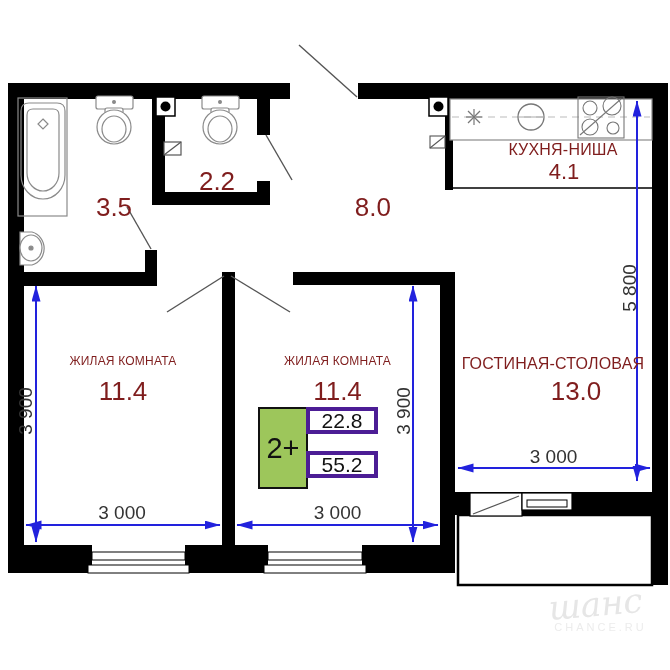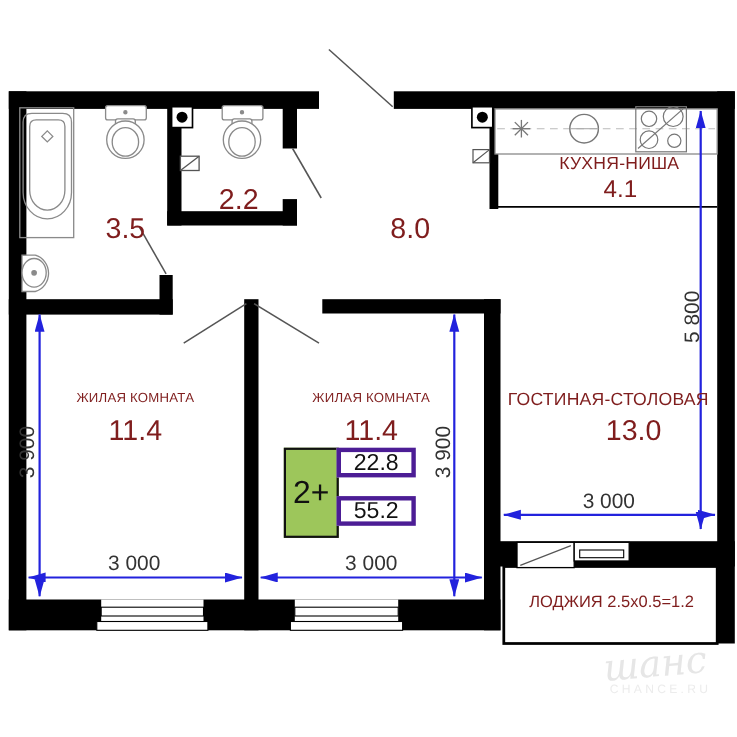--- a/index.html
+++ b/index.html
@@ -174,21 +174,20 @@
   <div class="lbl rname sm" style="left:456px;top:355px;width:194px;">ГОСТИНАЯ-СТОЛОВАЯ</div>
   <div class="lbl rarea" style="left:456px;top:377px;width:194px;padding-left:23px;">13.0</div>
 
   <div class="lbl rname sm" style="left:465px;top:141px;width:196px;">КУХНЯ-НИША</div>
   <div class="lbl rarea sm" style="left:529px;top:160px;width:70px;">4.1</div>
 
   <div class="lbl rarea" style="left:321px;top:193px;width:70px;text-align:right;">8.0</div>
   <div class="lbl rarea" style="left:79px;top:193px;width:70px;">3.5</div>
   <div class="lbl rarea" style="left:182px;top:167px;width:70px;">2.2</div>
 
-  <div class="lbl" style="left:462px;top:540px;width:188px;font-size:15px;">ЛОДЖИЯ 2.5x0.5=1.2</div>
 
   <div class="lbl dimtxt" style="left:24px;top:502px;width:196px;">3 000</div>
   <div class="lbl dimtxt" style="left:237px;top:502px;width:201px;">3 000</div>
   <div class="lbl dimtxt" style="left:457px;top:446px;width:193px;">3 000</div>
   <div class="lbl dimtxt vdim" style="left:-25px;top:401px;width:100px;height:20px;">3 900</div>
   <div class="lbl dimtxt vdim" style="left:353px;top:401px;width:100px;height:20px;">3 900</div>
   <div class="lbl dimtxt vdim" style="left:579px;top:278px;width:100px;height:20px;">5 800</div>
 
   <div class="badge-green" style="background: rgb(157, 198, 91);">2+</div>
   <div class="badge-cell" style="top:407px;">22.8</div>

